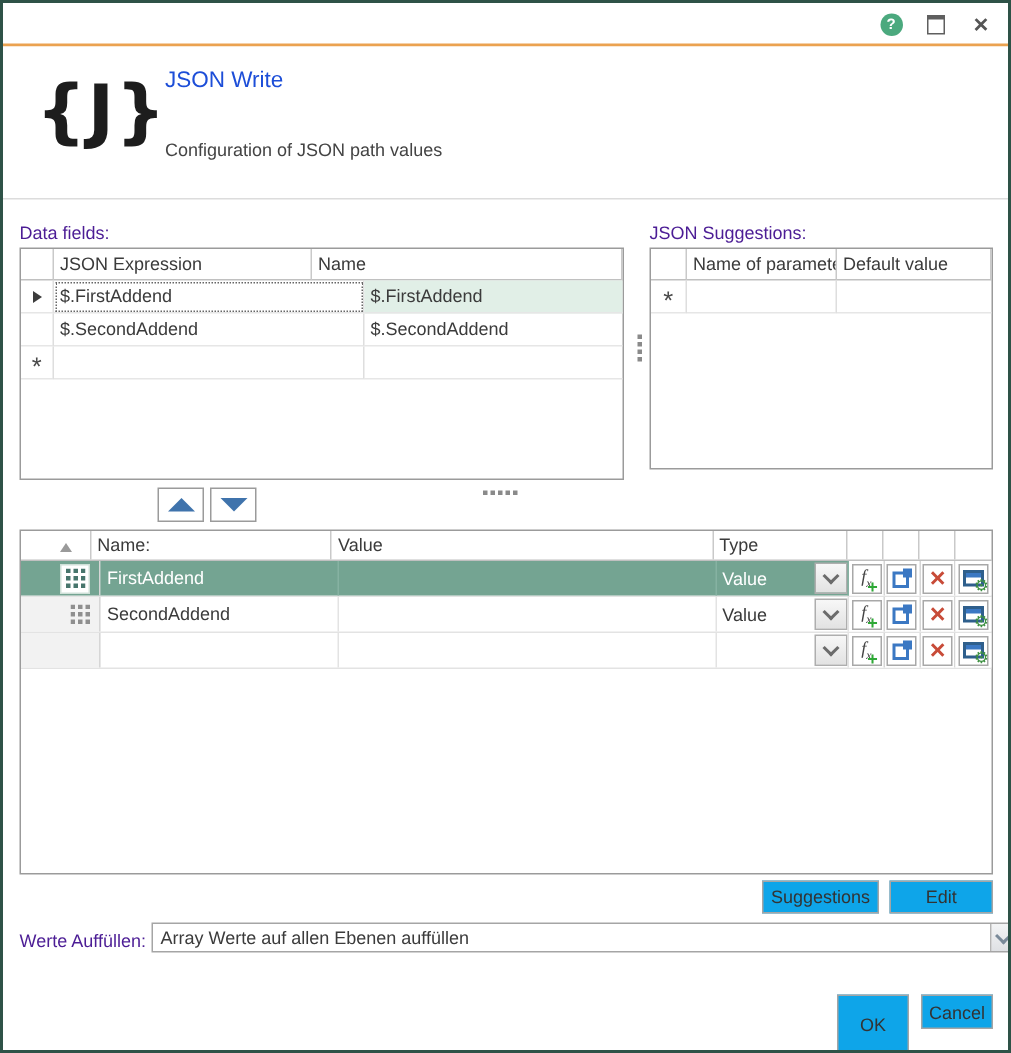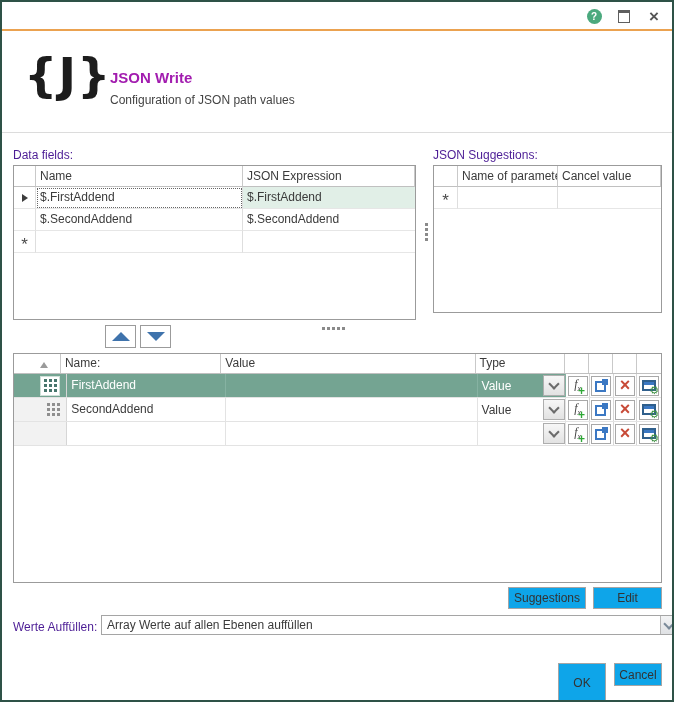--- a/index.html
+++ b/index.html
@@ -11,21 +11,21 @@
   }
   
   .titlebar{position:absolute;top:0;left:0;right:0;height:27px;background:#fff;border-bottom:2px solid #EBA250;}
   .tb-btn{position:absolute;top:4px;width:20px;height:20px;display:flex;align-items:center;justify-content:center;cursor:pointer;}
   .help-circle{width:15px;height:15px;border-radius:50%;background:#4BA97E;color:#fff;font-size:10px;font-weight:bold;display:flex;align-items:center;justify-content:center;}
   .max-icon{width:10px;height:9px;border:1px solid #5f5f5f;border-top:3px solid #5f5f5f;display:block;}
   .close-x{font-size:17px;font-weight:bold;color:#555;line-height:1;}
   
   .hdr{position:absolute;top:29px;left:0;right:0;height:101px;border-bottom:1px solid #dcdcdc;background:#fff;}
   .hdr-icon{position:absolute;left:22px;top:16px;font-size:47px;font-weight:bold;color:#1d1d1d;letter-spacing:1px;font-family:"DejaVu Sans",sans-serif;}
-  .hdr-title{position:absolute;left:108px;top:38px;font-size:15px;font-weight:bold;color:#a21caf;}
+  .hdr-title{position:absolute;left:108px;top:14px;font-size:15px;font-weight:normal;color:#1d4ed8;}
   .hdr-sub{position:absolute;left:108px;top:62px;font-size:12px;color:#444;}
   
   .lbl{position:absolute;font-size:12px;color:#4c1d95;}
   
   .tbl{position:absolute;border:1px solid #9b9b9b;background:#fff;box-sizing:border-box;}
   .trow{display:flex;box-sizing:border-box;}
   .tcell{box-sizing:border-box;border-right:1px solid #dedede;padding:3px 4px 0 4px;overflow:hidden;white-space:nowrap;}
   .tcell:last-child{border-right:none;}
   .thead .tcell{border-bottom:1px solid #c0c0c0;border-right:1px solid #c9c9c9;}
   .tbody-row .tcell{border-bottom:1px solid #e6e6e6;}
@@ -100,22 +100,22 @@
     <div class="hdr-icon">{J}</div>
     <div class="hdr-title">JSON Write</div>
     <div class="hdr-sub">Configuration of JSON path values</div>
   </div>
 
   <div class="lbl" style="left:11px;top:146px;">Data fields:</div>
 
   <div class="tbl" style="left:11px;top:163px;width:403px;height:155px;">
     <div class="trow thead" style="height:21px;">
       <div class="tcell selcol" style="width:22px;"></div>
+      <div class="tcell" style="flex:1;">JSON Expression</div>
       <div class="tcell" style="width:207px;">Name</div>
-      <div class="tcell" style="flex:1;">JSON Expression</div>
     </div>
     <div class="trow tbody-row" style="height:22px;">
       <div class="tcell selcol" style="width:22px;">
           <span class="arrow-right"></span>
         </div>
       <div class="tcell focus-dotted" style="width:207px;">$.FirstAddend</div>
       <div class="tcell green-cell" style="flex:1;">$.FirstAddend</div>
     </div>
     <div class="trow tbody-row" style="height:22px;">
       <div class="tcell selcol" style="width:22px;"></div>
@@ -137,21 +137,21 @@
       <i></i>
       <i></i>
   </div>
 
   <div class="lbl" style="left:431px;top:146px;">JSON Suggestions:</div>
 
   <div class="tbl" style="left:431px;top:163px;width:229px;height:148px;">
     <div class="trow thead" style="height:21px;">
       <div class="tcell selcol" style="width:24px;"></div>
       <div class="tcell" style="width:100px;">Name of parameter</div>
-      <div class="tcell" style="flex:1;">Cancel value</div>
+      <div class="tcell" style="flex:1;">Default value</div>
     </div>
     <div class="trow tbody-row" style="height:22px;">
       <div class="tcell selcol" style="width:24px;">
           <span class="star">*</span>
         </div>
       <div class="tcell" style="width:100px;"></div>
       <div class="tcell" style="flex:1;"></div>
     </div>
   </div>
 

